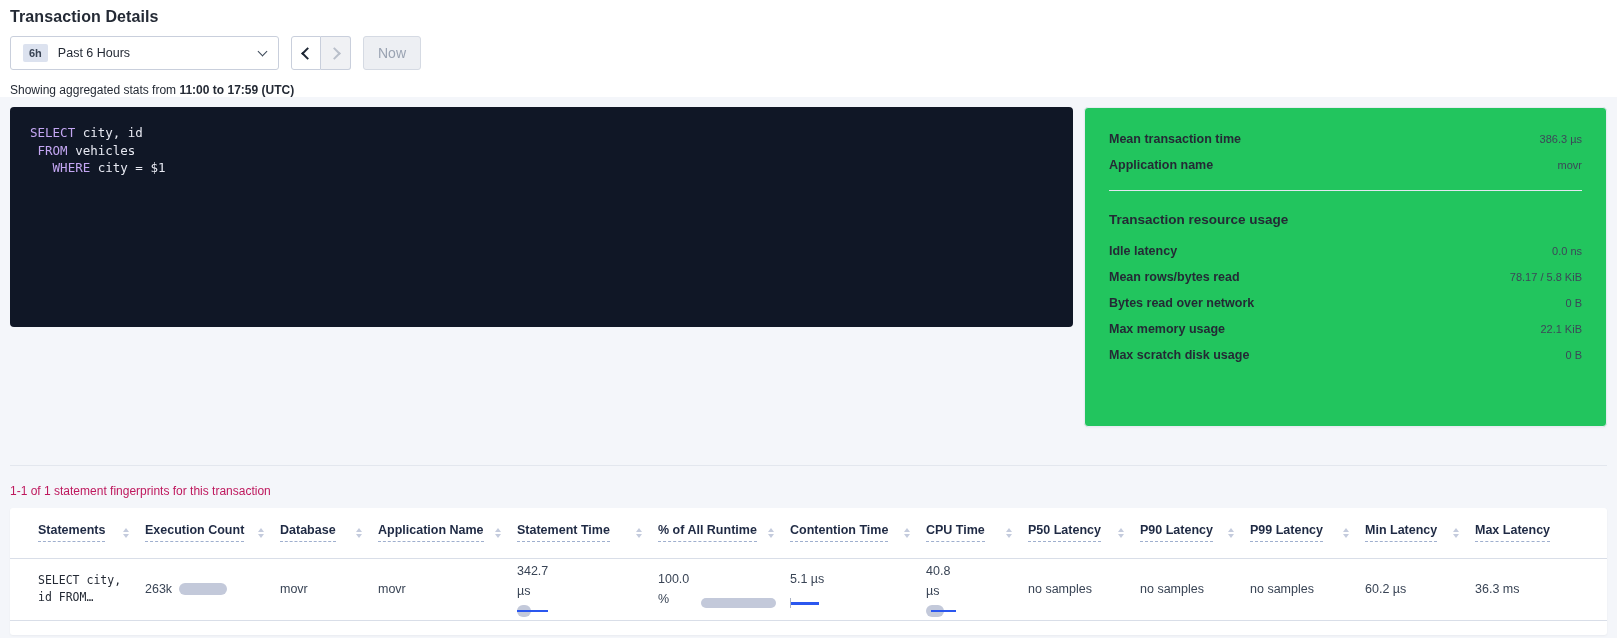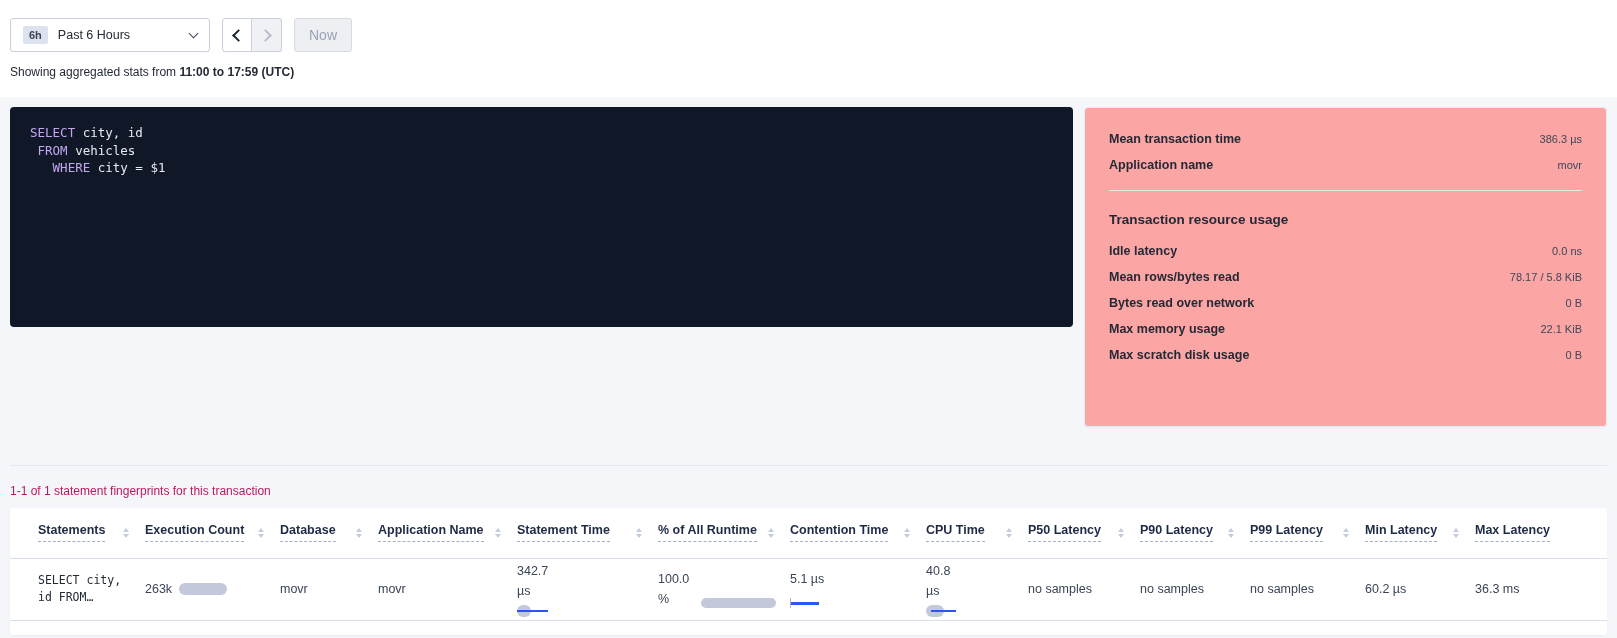--- a/index.html
+++ b/index.html
@@ -7,21 +7,21 @@
   body {
     font-family:"Liberation Sans", sans-serif;
     background:#f4f6fa;
     color:#242a35;
     overflow:hidden;
   }
   .top-band { background:#ffffff; height:97px; padding:8px 10px 0; }
   .page-title { font-size:16px; font-weight:700; color:#242a35; letter-spacing:.1px; }
   .controls-row { display:flex; align-items:center; gap:12px; margin-top:10px; }
   .time-picker {
-    width:200px; height:34px; background:#fff; border:1px solid #c9cfdc; border-radius:3px;
+    width:269px; height:34px; background:#fff; border:1px solid #c9cfdc; border-radius:3px;
     display:flex; align-items:center; gap:10px; padding:0 12px; cursor:pointer;
   }
   .badge-6h { background:#dce2ef; color:#394455; font-size:11px; font-weight:700; padding:3px 6px; border-radius:2px; }
   .picker-label { font-size:12.5px; color:#242a35; }
   .chev { display:inline-block; }
   .chev-down { width:7px; height:7px; border-right:1.6px solid #3c4859; border-bottom:1.6px solid #3c4859; transform:rotate(45deg); margin-left:auto; margin-top:-3px; }
   .pager { display:flex; }
   .pager-btn { width:30px; height:34px; display:flex; align-items:center; justify-content:center; border:1px solid #c9cfdc; cursor:pointer; }
   .pager-prev { background:#fff; border-radius:3px 0 0 3px; }
   .pager-next { background:#f0f1f4; border-radius:0 3px 3px 0; border-left:none; }
@@ -35,21 +35,21 @@
   .cards-row { display:flex; gap:11px; align-items:flex-start; }
   .sql-card {
     width:1063px; height:220px; background:#101726; border-radius:4px;
     padding:17px 20px; font-family:"DejaVu Sans Mono", monospace;
     font-size:12.5px; line-height:17.5px; color:#e7e9f2; overflow:hidden;
   }
   .sql-line { white-space:pre; }
   .kw { color:#c3a6f2; }
 
   .summary-card {
-    flex:1; height:320px; background:#fca5a5; border:1px solid #e7ebf2; border-radius:4px;
+    flex:1; height:320px; background:#22c55e; border:1px solid #e7ebf2; border-radius:4px;
     padding:18px 24px 0; box-shadow:0 1px 2px rgba(30,40,60,.04);
   }
   .summary-row { display:flex; align-items:center; justify-content:space-between; height:26px; }
   .summary-row .lbl { font-size:12.5px; font-weight:700; color:#242a35; }
   .summary-row .val { font-size:11px; color:#3c4858; }
   .panel-divider { border:none; border-top:1px solid #e3e8f0; margin:12px 0 13px; }
   .section-title { font-size:13.5px; font-weight:700; color:#242a35; height:30px; display:flex; align-items:center; margin-bottom:4px; }
 
   .table-divider { border:none; border-top:1px solid #e3e7ee; margin-top:38px; }
   .table-caption { margin-top:18px; font-size:12px; color:#be185d; }
@@ -77,20 +77,21 @@
   .minibar .bar-line { position:absolute; left:0; top:5px; height:2.5px; background:#2b57ef; }
   .contention-bar { position:relative; height:10px; margin-top:8px; }
   .contention-bar .tick { position:absolute; left:0; top:0; width:1px; height:10px; background:#aab3c6; }
   .contention-bar .bar-line { position:absolute; left:1px; top:4px; height:2.5px; background:#2b57ef; }
   .pct-cell { display:flex; align-items:flex-end; gap:12px; }
 </style>
 </head>
 <body>
 
 <div class="top-band">
+  <div class="page-title">Transaction Details</div>
   <div class="controls-row">
     <div class="time-picker">
       <span class="badge-6h">6h</span>
       <span class="picker-label">Past 6 Hours</span>
       <span class="chev chev-down"></span>
     </div>
     <div class="pager">
       <div class="pager-btn pager-prev">
         <span class="chev chev-left"></span>
       </div>

